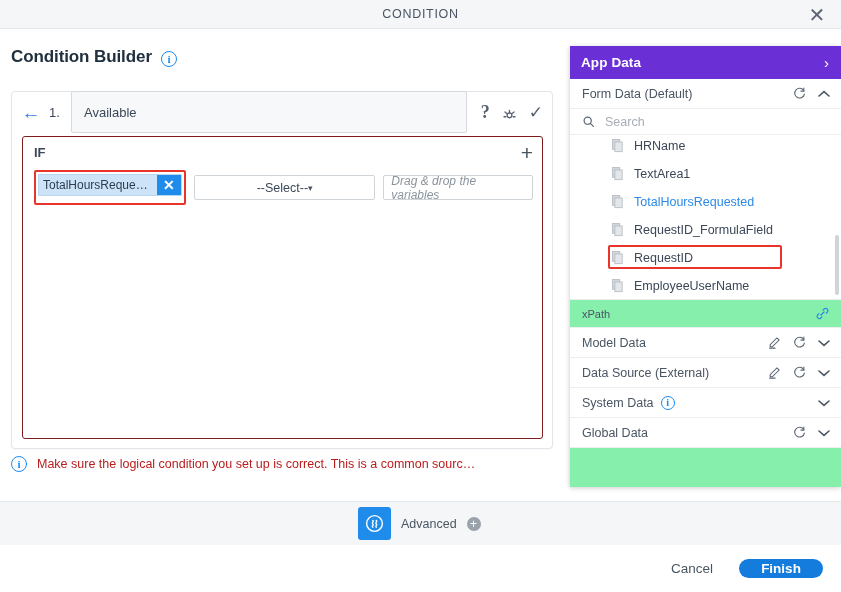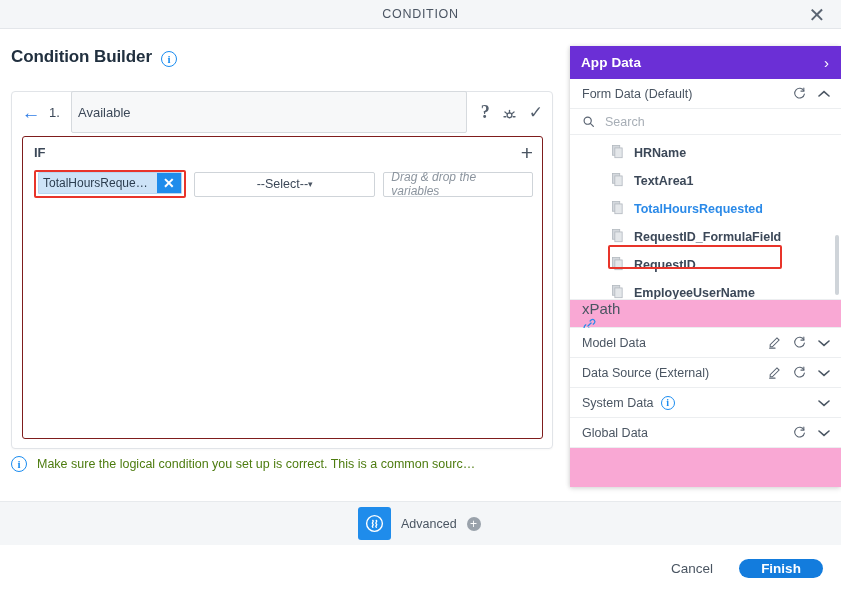--- a/index.html
+++ b/index.html
@@ -102,21 +102,21 @@
     min-width: 14px;
   }
   .cond-name-input {
     flex: 1;
     height: 42px;
     border: 1px solid #d6dade;
     border-radius: 2px;
     background: #f7f8f9;
     font-size: 13px;
     color: #3c4858;
-    padding: 0 6px;
+    padding: 0 12px;
     font-family: "Liberation Sans", sans-serif;
     outline: none;
   }
   .head-icons { display: flex; align-items: center; gap: 11px; padding-left: 6px; }
   .hicon {
     color: #55606e;
     cursor: pointer;
     display: inline-flex; align-items: center; justify-content: center;
   }
   .hicon.qmark { font-size: 18px; font-weight: bold; line-height: 1; font-family: "Liberation Serif", serif; }
@@ -148,22 +148,22 @@
     display: flex; align-items: center;
     gap: 8px;
     padding: 3px 9px 0 11px;
   }
   .chip-wrap {
     border: 2px solid #e8342a;
     border-radius: 2px;
     padding: 2px;
     display: inline-flex;
     width: 162px;
-    height: 28px;
-    align-items: flex-end;
+    height: 35px;
+    align-items: flex-start;
     background: #fff;
   }
   .chip {
     display: flex; align-items: center;
     background: #cde3f7;
     border: 1px solid #b9d6f0;
     height: 22px;
     width: 100%;
     border-radius: 1px;
     overflow: hidden;
@@ -223,33 +223,33 @@
     border-radius: 50%;
     border: 1.5px solid #1a8cf0;
     color: #1a8cf0;
     font-size: 11px; font-weight: bold;
     font-family: "Liberation Serif", serif;
     display: inline-flex; align-items: center; justify-content: center;
     line-height: 1; flex: 0 0 auto;
   }
   .warn-text {
     font-size: 12.5px;
-    color: #4d7c0f;
+    color: #b91c1c;
     white-space: nowrap;
     overflow: hidden;
     text-overflow: ellipsis;
     max-width: 510px;
   }
 
   
   .app-data {
     position: absolute;
     left: 570px; top: 46px;
     width: 271px; height: 441px;
-    background: #f9a8d4;
+    background: #86efac;
     box-shadow: -1px 0 4px rgba(0,0,0,0.10), 0 2px 5px rgba(0,0,0,0.10);
     display: flex; flex-direction: column;
   }
   .ad-header {
     height: 33px;
     background: #6b2fd6;
     color: #fff;
     display: flex; align-items: center; justify-content: space-between;
     padding: 0 12px 0 11px;
   }
@@ -287,28 +287,27 @@
   .search-input::placeholder { color: #a7aeb6; }
 
   .var-list {
     position: relative;
     height: 164px;
     overflow: hidden;
     background: #fff;
     padding-top: 4px;
   }
   .var-item {
-    display: flex; align-items: center; gap: 9px;
+    display: flex; gap: 9px;
     height: 28px;
     padding-left: 42px;
     font-size: 12.5px;
     color: #3c4858;
     cursor: pointer;
     position: relative;
-    font-weight: bold;
   }
   .var-item .doc-icon { flex: 0 0 auto; }
   .var-item.highlighted {
     color: #2b8ae8;
   }
   .hl-box {
     position: absolute;
     left: 38px; top: 199px;
     width: 174px; height: 24px;
     border: 2px solid #e8342a;
@@ -318,28 +317,27 @@
   }
   .list-scroll {
     position: absolute;
     right: 2px; top: 100px;
     width: 4px; height: 60px;
     background: #cfd4d9;
     border-radius: 2px;
   }
   .xpath-row {
     height: 29px;
-    display: flex; align-items: flex-start; justify-content: space-between;
+    display: flex; align-items: center; justify-content: space-between;
     padding: 0 11px 0 12px;
     border-top: 1px solid #eceef0;
     border-bottom: 1px solid #eceef0;
-    font-size: 15px;
+    font-size: 11px;
     color: #4a5562;
     cursor: pointer;
-    flex-direction: column;
   }
 
   
   .adv-bar {
     position: absolute;
     left: 0; top: 501px;
     width: 841px; height: 44px;
     background: #f4f6f8;
     border-top: 1px solid #e7eaed;
     display: flex; align-items: center;

